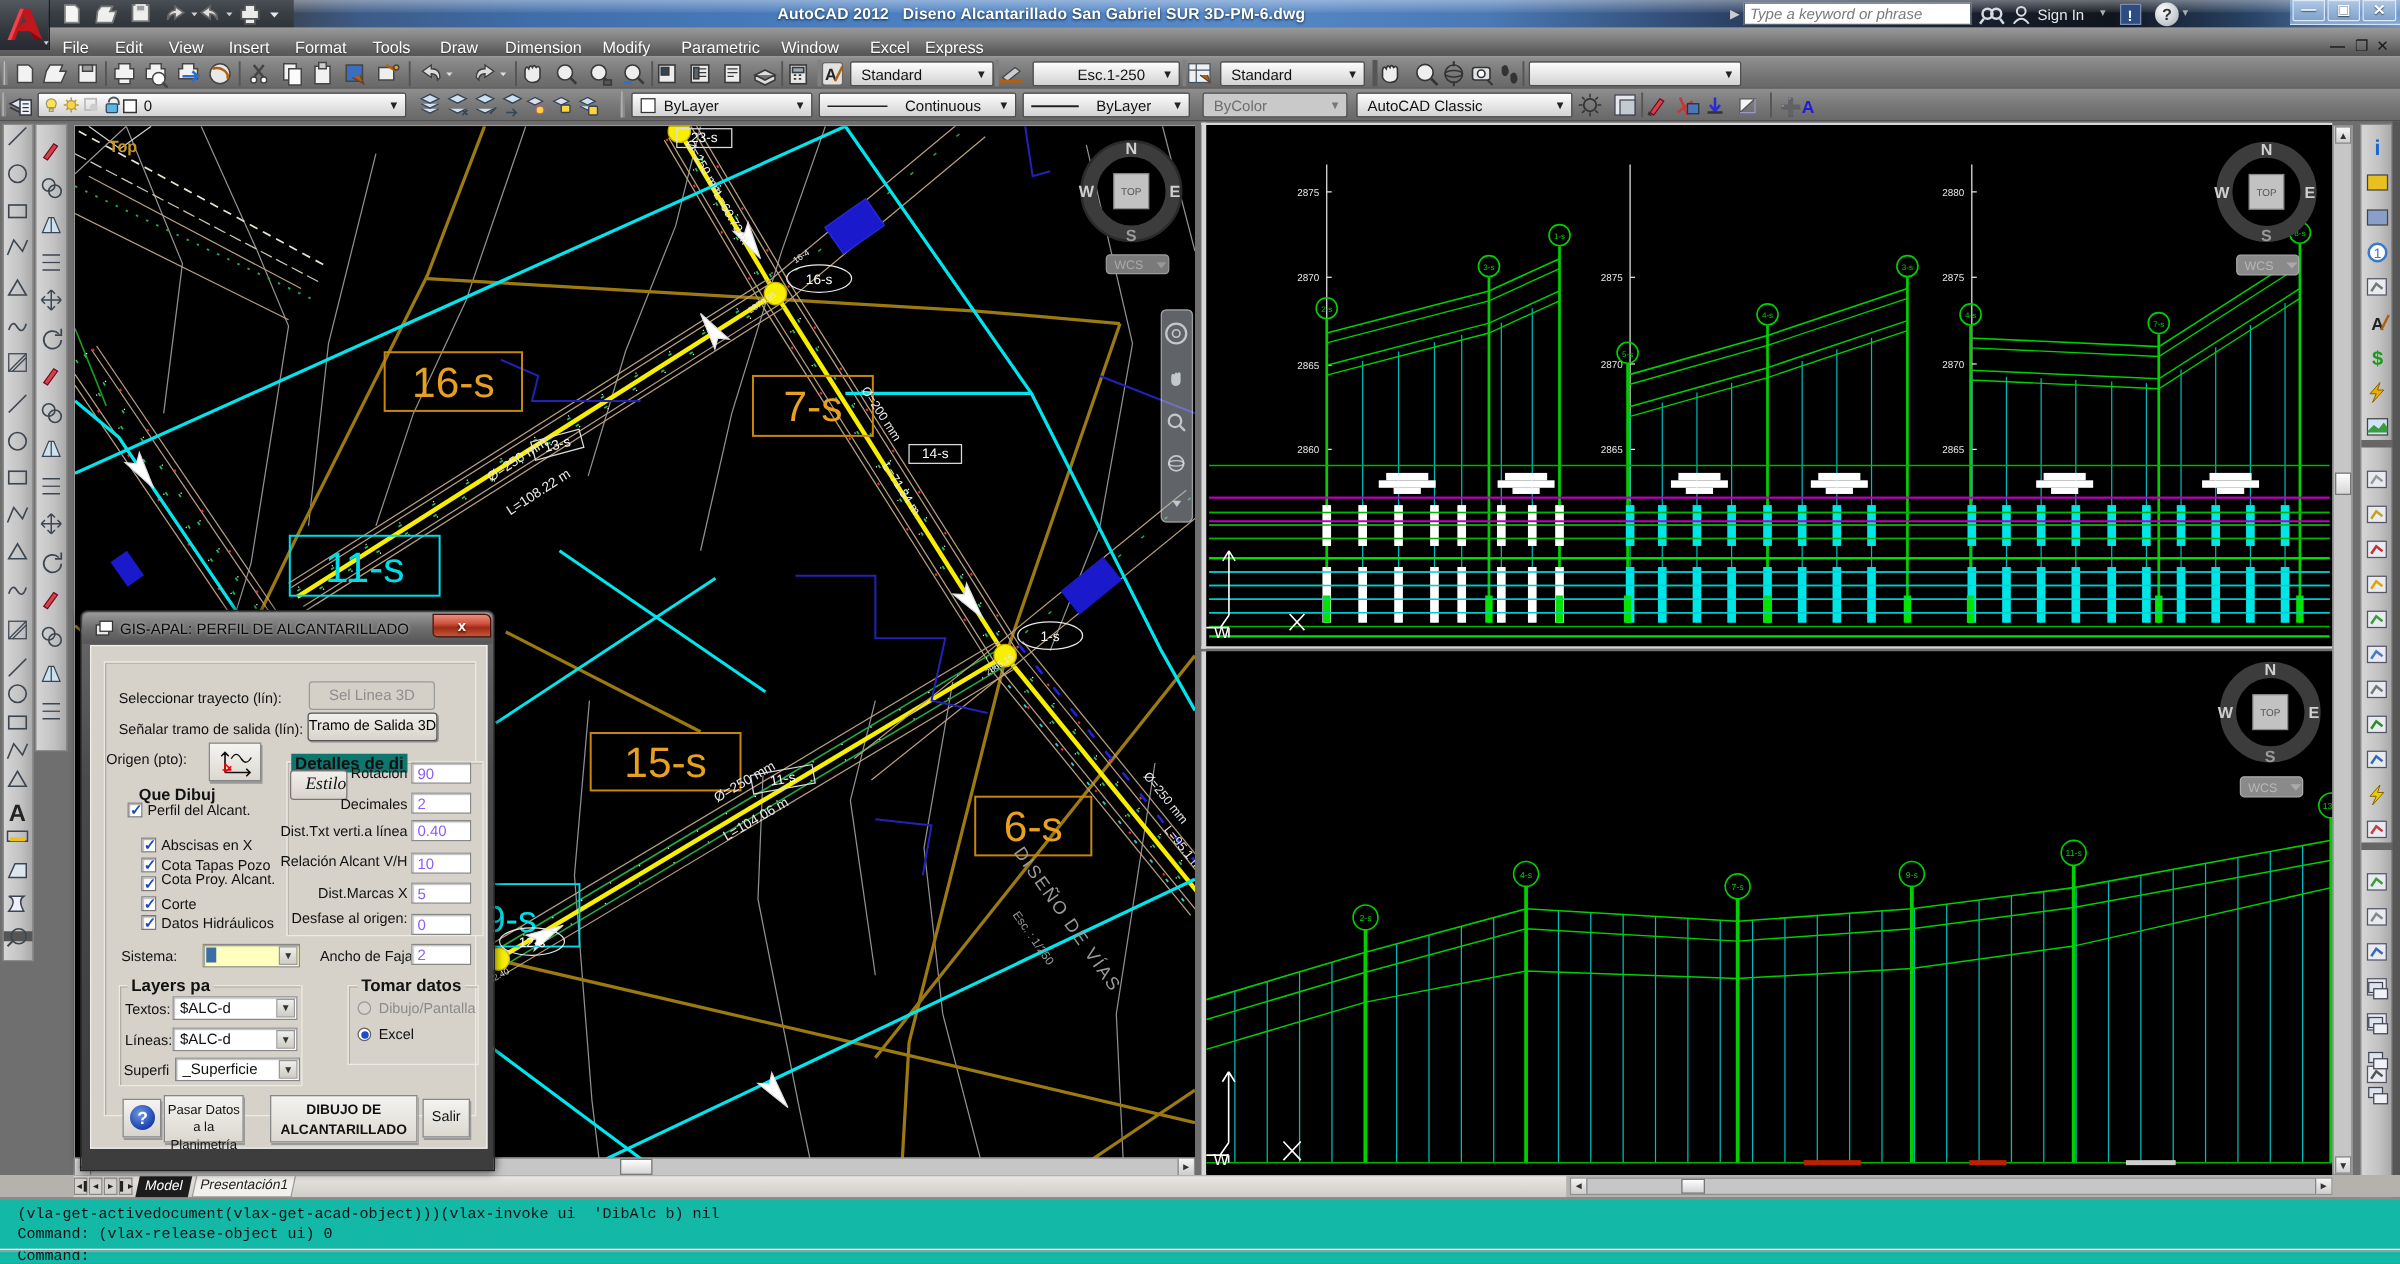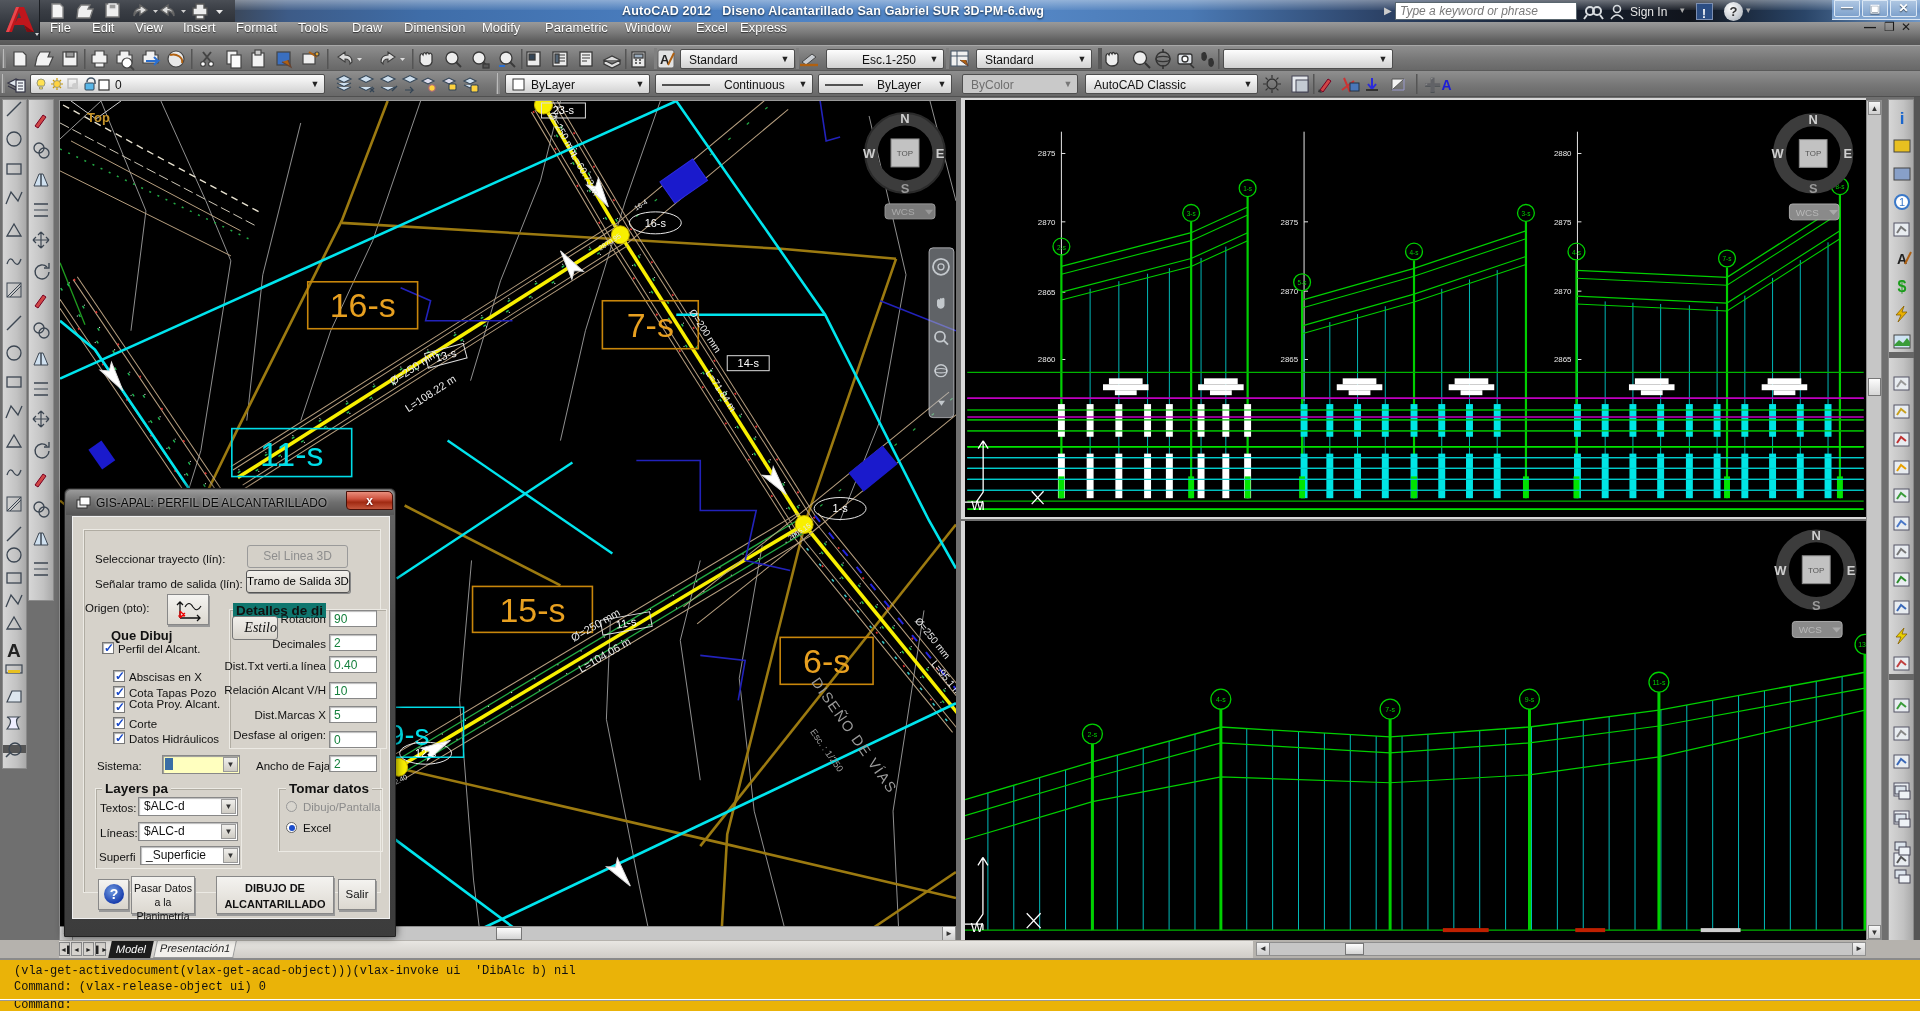--- a/index.html
+++ b/index.html
@@ -11,26 +11,26 @@
 .titletext{position:absolute;top:4px;left:622px;color:#fff;font-size:12.5px;font-weight:bold;letter-spacing:-.1px;text-shadow:0 1px 2px #123;white-space:nowrap;letter-spacing:.2px}
 #menubar{left:0;top:22px;width:1920px;height:23px;background:linear-gradient(180deg,#9a9a9a,#7b7b7b 45%,#5f5f5f 80%,#565656)}
 .mi{position:absolute;top:4px;color:#fff;font-size:13px;text-shadow:0 1px 1px #333}
 #tb1{left:0;top:45px;width:1920px;height:26px;background:linear-gradient(180deg,#8f8f8f,#757575 60%,#686868);border-top:1px solid #a8a8a8;border-bottom:1px solid #5a5a5a}
 #tb2{left:0;top:71px;width:1920px;height:26px;background:linear-gradient(180deg,#8f8f8f,#757575 60%,#686868);border-bottom:1px solid #505050}
 .combo{position:absolute;height:20px;top:3px;background:linear-gradient(180deg,#fdfdfd,#e8e8e8 50%,#d2d2d2);border:1px solid #4e4e4e;border-radius:2px;font-size:12px;color:#111}
 .combo .tx{position:absolute;left:8px;top:3px;white-space:nowrap}
 .combo .ar{position:absolute;right:2px;top:2px;width:14px;height:14px;color:#222;font-size:9px;text-align:center;line-height:14px}
 #main{left:0;top:97px;width:1920px;height:843px;background:#6f6f6f}
 .toolcol{position:absolute;background:linear-gradient(90deg,#d6d6d6,#c2c2c2 60%,#a9a9a9);border:1px solid #8a8a8a}
-#cmdarea{left:0;top:958px;width:1920px;height:53px;background:#eab308;border-top:2px solid #8a8a8a;font-family:"Liberation Mono",monospace;font-size:13px;color:#111}
+#cmdarea{left:0;top:958px;width:1920px;height:53px;background:#14b8a6;border-top:2px solid #8a8a8a;font-family:"Liberation Mono",monospace;font-size:13px;color:#111}
 #cmdarea pre{font-family:"Liberation Mono",monospace;margin:3px 0 0 14px;font-size:12px;line-height:16px}
 #tabsrow{left:0;top:940px;width:1920px;height:18px;background:#b5b2ad}
 .cb{width:12px;height:12px;background:#fff;border:1px solid #777;box-shadow:inset 1px 1px 1px #aaa}
 .cb::after{content:"\2713";position:absolute;left:1px;top:-2px;color:#1848c8;font-size:12px;font-weight:bold}
-.fld{position:absolute;width:48px;height:17px;background:#fff;border:1px solid #888;box-shadow:inset 1px 1px 1px #bbb;font-size:12px;font-family:"Liberation Sans",sans-serif;padding-left:4px;color:#15803d}
+.fld{position:absolute;width:48px;height:17px;background:#fff;border:1px solid #888;box-shadow:inset 1px 1px 1px #bbb;font-size:12px;font-family:"Liberation Sans",sans-serif;padding-left:4px;color:#8b5cf6}
 .dcombo{width:100px;height:19px;background:#fff;border:1px solid #888;box-shadow:inset 1px 1px 1px #bbb;font-size:12px;line-height:17px}
 .da{position:absolute;right:1px;top:1px;width:15px;height:15px;background:linear-gradient(180deg,#f0efec,#cfccc4);border:1px solid #999;color:#333;font-size:8px;text-align:center;line-height:14px}
 .btn3{background:linear-gradient(180deg,#f4f3f0,#dcd8d0);border:1px solid #888;box-shadow:1px 2px 0 #999;text-align:center;font-size:11.5px}
 .lbr{width:145px;left:108px;text-align:right;white-space:nowrap}
 input{outline:none}
 </style></head>
 <body>
 <div class="abs" id="titlebar">
     <div class="sheen"></div>
   </div>
@@ -80,21 +80,21 @@
  <div style="position:absolute;left:340px;top:0;width:19px;height:19px;border-radius:10px;background:radial-gradient(circle at 7px 6px,#fdfdfd,#c9ced4 60%,#9aa1a8);color:#333;font-weight:bold;font-size:13px;text-align:center;line-height:19px">?</div>
  <span style="position:absolute;left:362px;top:3px;color:#aaa;font-size:9px">▾</span>
 </div>
 
 <div class="abs" style="left:1832px;top:0;width:88px;height:20px;background:linear-gradient(180deg,#9dbbdd,#7298c8 60%,#86a9d2);border-bottom:1px solid #d8e4f2">
  <div style="position:absolute;left:2px;top:0;width:26px;height:17px;background:linear-gradient(180deg,#aec6e2,#7fa2cc);border:1px solid #dce8f5;border-radius:0 0 2px 2px;color:#fff;font-size:12px;font-weight:bold;text-align:center;line-height:12px;text-shadow:0 1px 1px #345">—</div>
  <div style="position:absolute;left:30px;top:0;width:26px;height:17px;background:linear-gradient(180deg,#aec6e2,#7fa2cc);border:1px solid #dce8f5;border-radius:0 0 2px 2px;color:#fff;font-size:11px;font-weight:bold;text-align:center;line-height:15px;text-shadow:0 1px 1px #345">▣</div>
  <div style="position:absolute;left:58px;top:0;width:27px;height:17px;background:linear-gradient(180deg,#aec6e2,#7fa2cc);border:1px solid #dce8f5;border-radius:0 0 2px 2px;color:#fff;font-size:12px;font-weight:bold;text-align:center;line-height:15px;text-shadow:0 1px 1px #345">✕</div>
 </div>
 <div class="abs" id="menubar"></div>
-<div class="abs" style="top:16px;left:0;width:1776px;height:18px">
+<div class="abs" style="top:26px;left:0;width:1776px;height:18px">
  <span class="mi" style="left:50px">File</span>
     <span class="mi" style="left:92px">Edit</span>
     <span class="mi" style="left:135px">View</span>
     <span class="mi" style="left:183px">Insert</span>
     <span class="mi" style="left:236px">Format</span>
     <span class="mi" style="left:298px">Tools</span>
     <span class="mi" style="left:352px">Draw</span>
     <span class="mi" style="left:404px">Dimension</span>
     <span class="mi" style="left:482px">Modify</span>
     <span class="mi" style="left:545px">Parametric</span>

